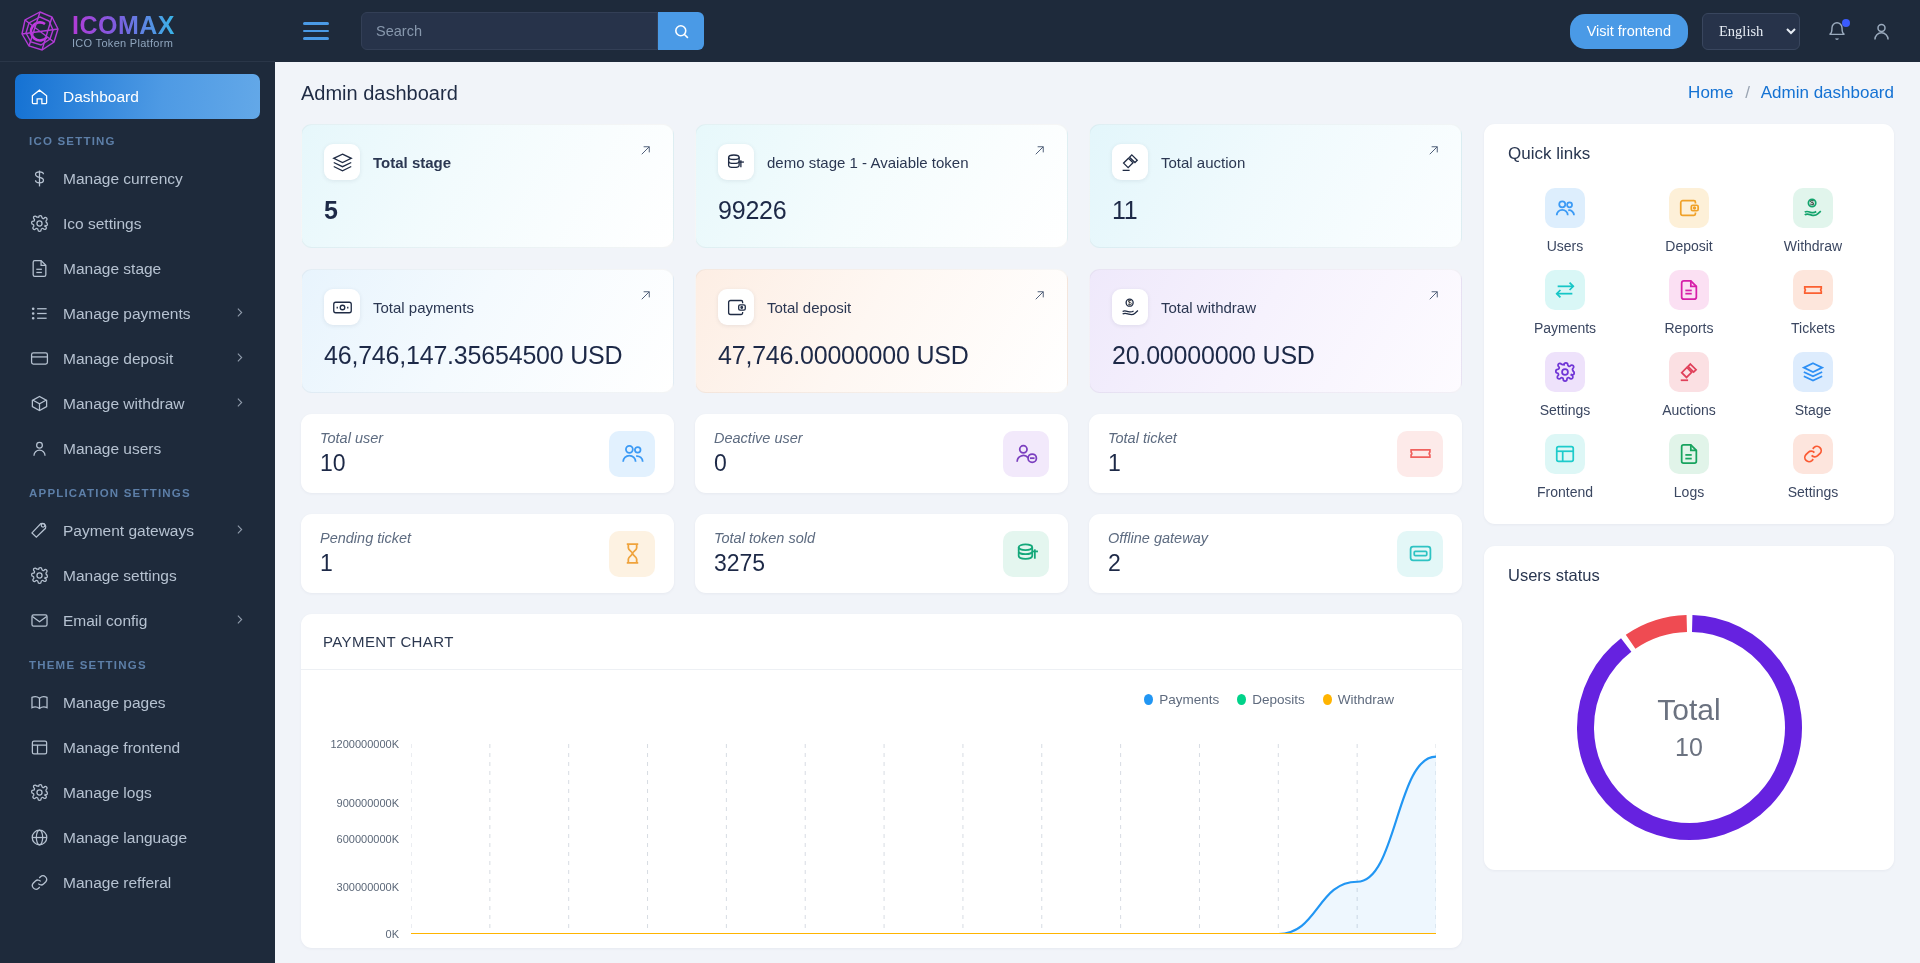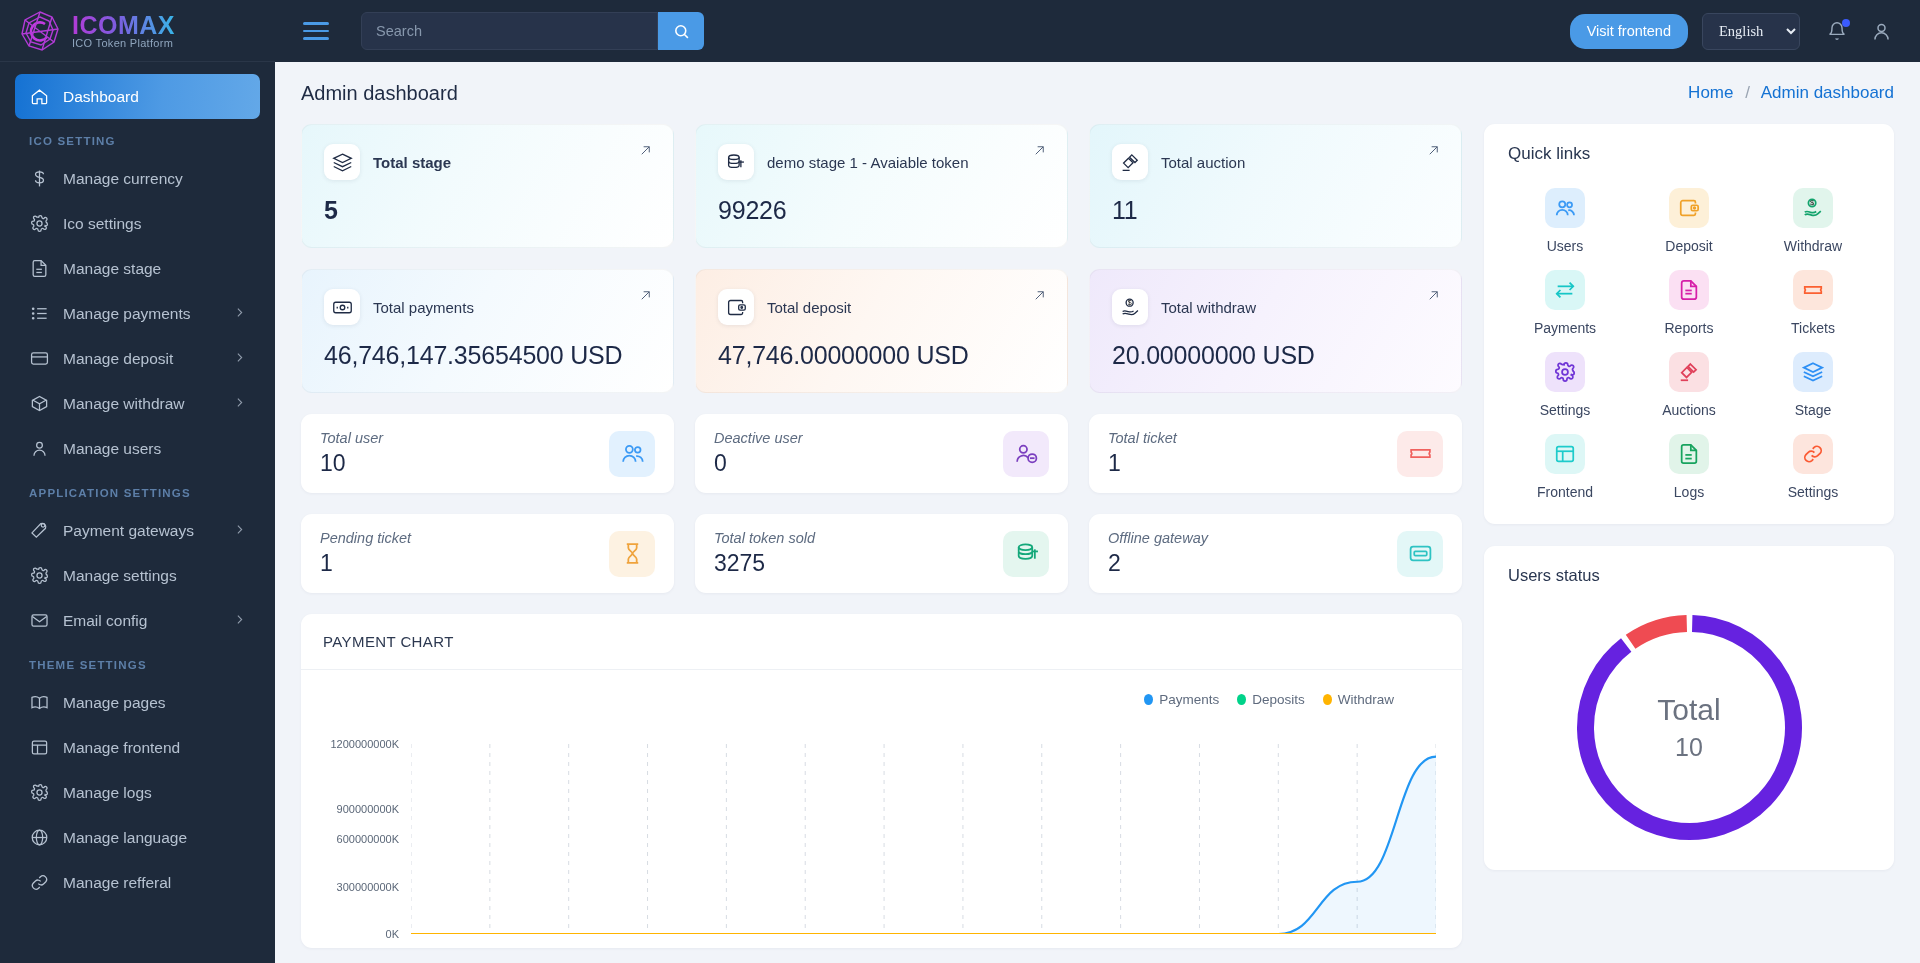--- a/index.html
+++ b/index.html
@@ -647,21 +647,21 @@
                   <span class="legend-item">
                     <span class="legend-dot" style="background:#ffb400"></span>
                     <span>Withdraw</span>
                   </span>
                 </div>
               <div class="plot">
                 <div class="y-labels" id="yaxis">
                     <div class="y-lab" style="top: 190px;">0K</div>
                     <div class="y-lab" style="top: 142.5px;">300000000K</div>
                     <div class="y-lab" style="top: 95px;">600000000K</div>
-                    <div class="y-lab" style="top: 65px;">900000000K</div>
+                    <div class="y-lab" style="top: 59px;">900000000K</div>
                     <div class="y-lab" style="top: 0px;">1200000000K</div>
                   </div>
                 <div class="plot-area">
                   <svg id="chartsvg" width="100%" height="190" viewBox="0 0 1000 190" preserveAspectRatio="none">
                       <line x1="0" y1="0" x2="0" y2="190" stroke="#d7dce3" stroke-width="1" stroke-dasharray="4 5" vector-effect="non-scaling-stroke"></line>
                       <line x1="76.92307692307693" y1="0" x2="76.92307692307693" y2="190" stroke="#d7dce3" stroke-width="1" stroke-dasharray="4 5" vector-effect="non-scaling-stroke"></line>
                       <line x1="153.84615384615387" y1="0" x2="153.84615384615387" y2="190" stroke="#d7dce3" stroke-width="1" stroke-dasharray="4 5" vector-effect="non-scaling-stroke"></line>
                       <line x1="230.76923076923077" y1="0" x2="230.76923076923077" y2="190" stroke="#d7dce3" stroke-width="1" stroke-dasharray="4 5" vector-effect="non-scaling-stroke"></line>
                       <line x1="307.69230769230774" y1="0" x2="307.69230769230774" y2="190" stroke="#d7dce3" stroke-width="1" stroke-dasharray="4 5" vector-effect="non-scaling-stroke"></line>
                       <line x1="384.61538461538464" y1="0" x2="384.61538461538464" y2="190" stroke="#d7dce3" stroke-width="1" stroke-dasharray="4 5" vector-effect="non-scaling-stroke"></line>

